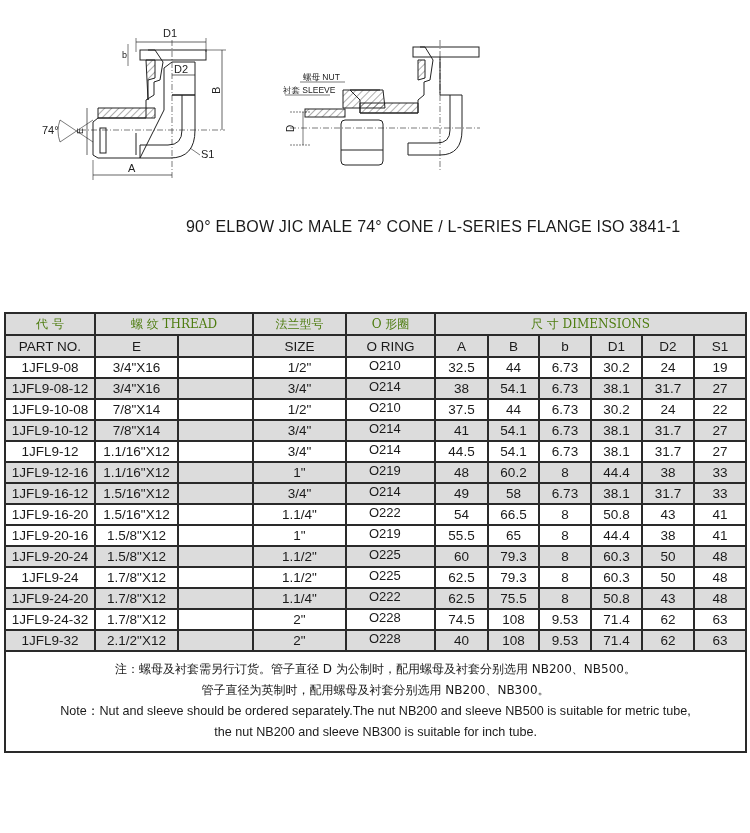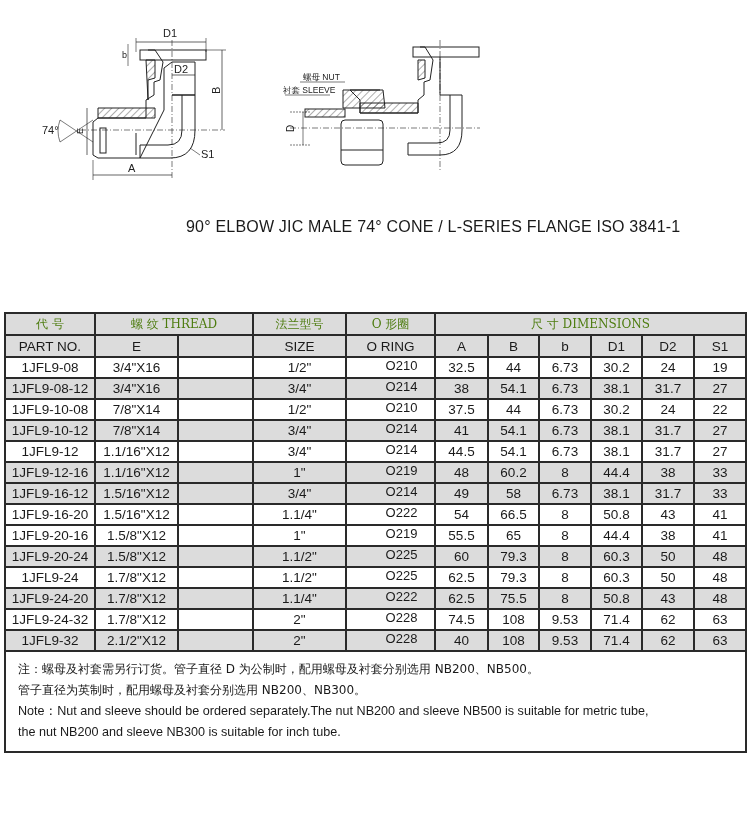--- a/index.html
+++ b/index.html
@@ -4,22 +4,22 @@
 <style>
   html, body { margin:0; padding:0; background:#ffffff; }
   body { width:750px; height:833px; position:relative; overflow:hidden; font-family:"Liberation Sans", sans-serif; color:#1a1a1a; }
   .drawing { position:absolute; top:0; left:0; width:750px; height:200px; }
   .title { position:absolute; top:218px; left:186px; font-size:16px; letter-spacing:0.2px; white-space:nowrap; color:#1a1a1a; }
   table.spec { position:absolute; top:312px; left:4px; border-collapse:collapse; table-layout:fixed; width:741px; font-size:13.5px; }
   table.spec td { border:2px solid #2a2a2a; text-align:center; height:19px; padding:0; white-space:nowrap; line-height:19px; }
   table.spec tr.hdr td { background:#dcdcdc; height:20px; }
   table.spec tr.alt td { background:#dcdcdc; }
   table.spec td.cn { font-family:"DejaVu Serif", serif; font-size:12px; color:#4d7c0f; }
-  table.spec td.oring { text-align:center; padding-left:22px; font-size:13px; line-height:15px; vertical-align:top;margin-top:10px; }
-  table.spec tr.note td { background:#ffffff; text-align:left; padding:7px 12px 8px 12px; font-size:12.6px; line-height:21px; white-space:normal; height:auto; vertical-align:top; }
+  table.spec td.oring { text-align:left; padding-left:22px; font-size:13px; line-height:15px; vertical-align:top;margin-top:10px; }
+  table.spec tr.note td { background:#ffffff; text-align:center; padding:7px 12px 8px 12px; font-size:12.6px; line-height:21px; white-space:normal; height:auto; vertical-align:top; }
   .note-line { display:block; white-space:nowrap; }
   .note-cn { font-family:"DejaVu Sans", sans-serif; font-size:12px; }
 </style>
 </head>
 <body>
 
 <svg class="drawing" viewBox="0 0 750 200" xmlns="http://www.w3.org/2000/svg">
   <defs>
     <pattern id="hatch" width="5" height="5" patternUnits="userSpaceOnUse" patternTransform="rotate(45)">
       <line x1="0" y1="0" x2="0" y2="5" stroke="#333" stroke-width="0.8"></line>

